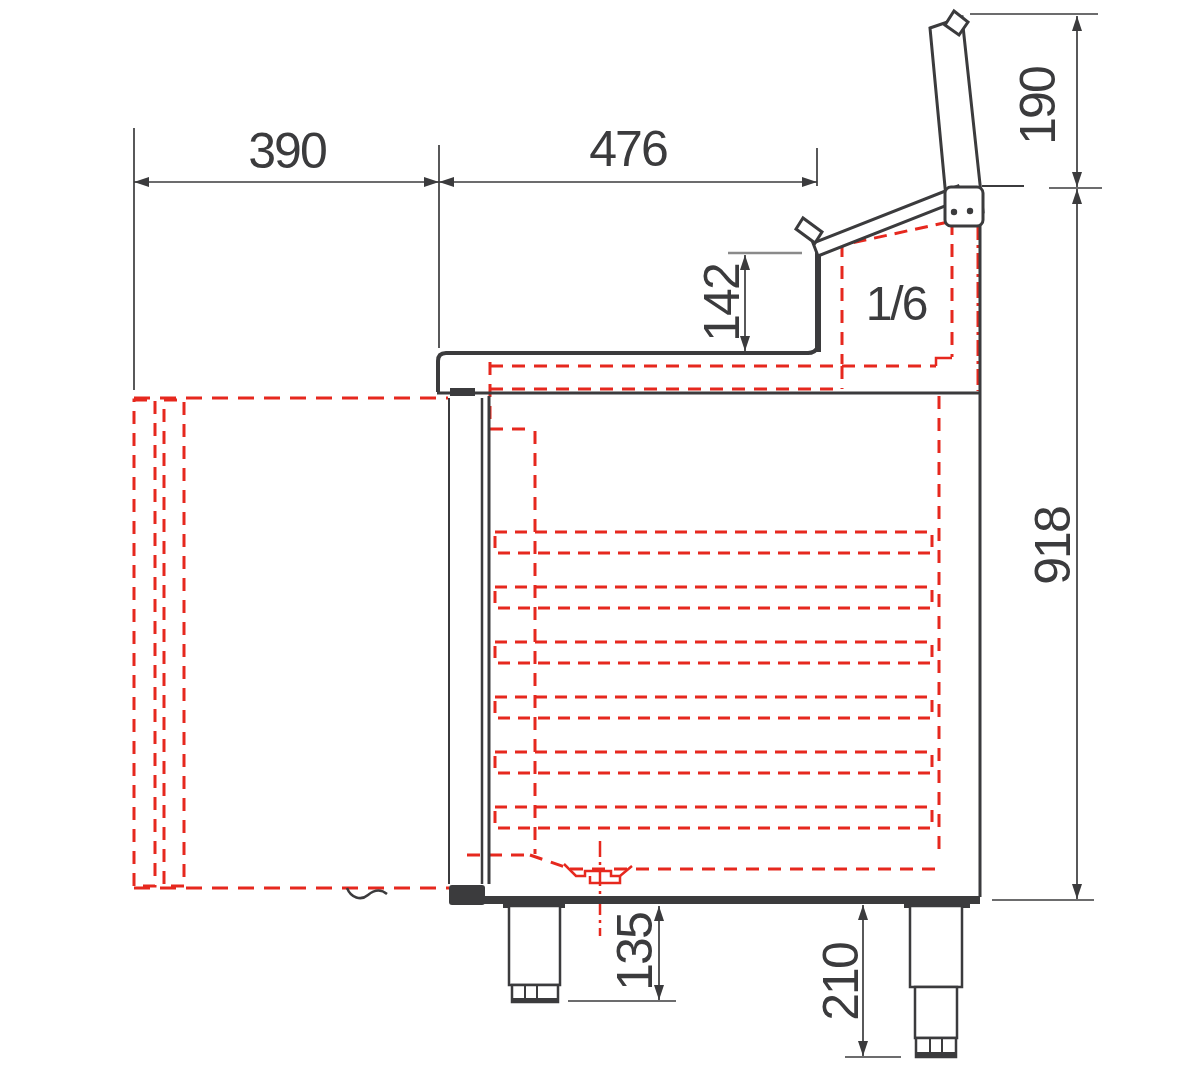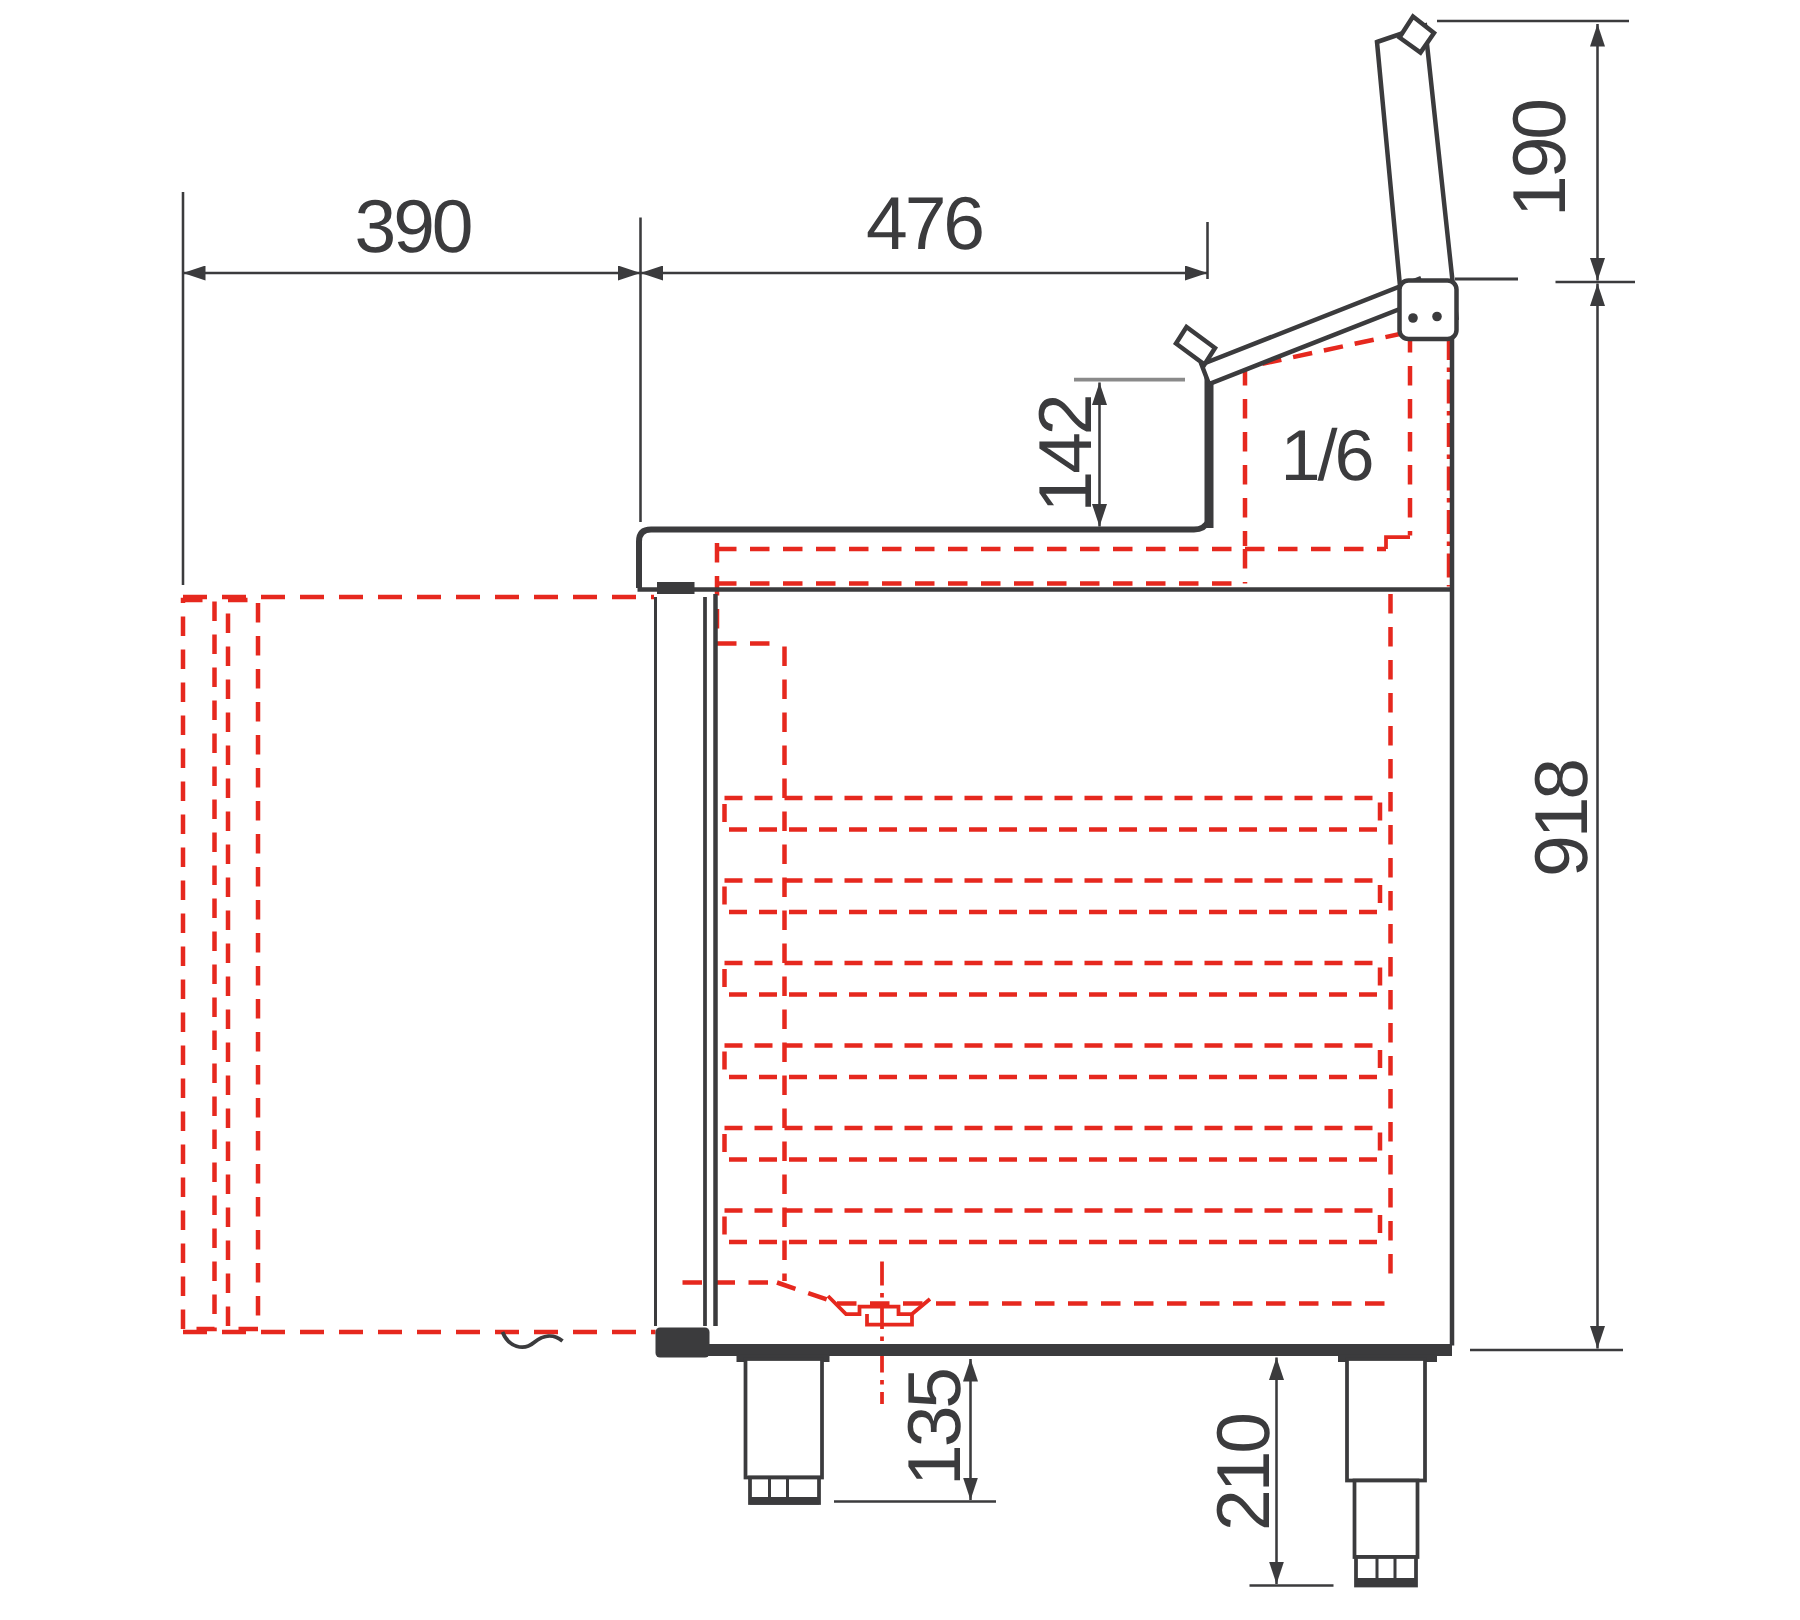--- a/index.html
+++ b/index.html
@@ -1,18 +1,19 @@
 <!DOCTYPE html>
 <html><head>
 <meta charset="utf-8">
 <style>
   html,body{margin:0;padding:0;background:#ffffff;}
   .drawing-wrap{
     width:992px;height:1080px;position:relative;background:#ffffff;
     font-family:"Liberation Sans", sans-serif;
+    padding-left:12px;
   }
   svg text{
     fill:#3b3b3d;
     font-family:"Liberation Sans", sans-serif;
     font-size:50px;
     letter-spacing:-2px;
   }
   svg .lbl-gn{font-size:48px;}
 </style>
 </head>

